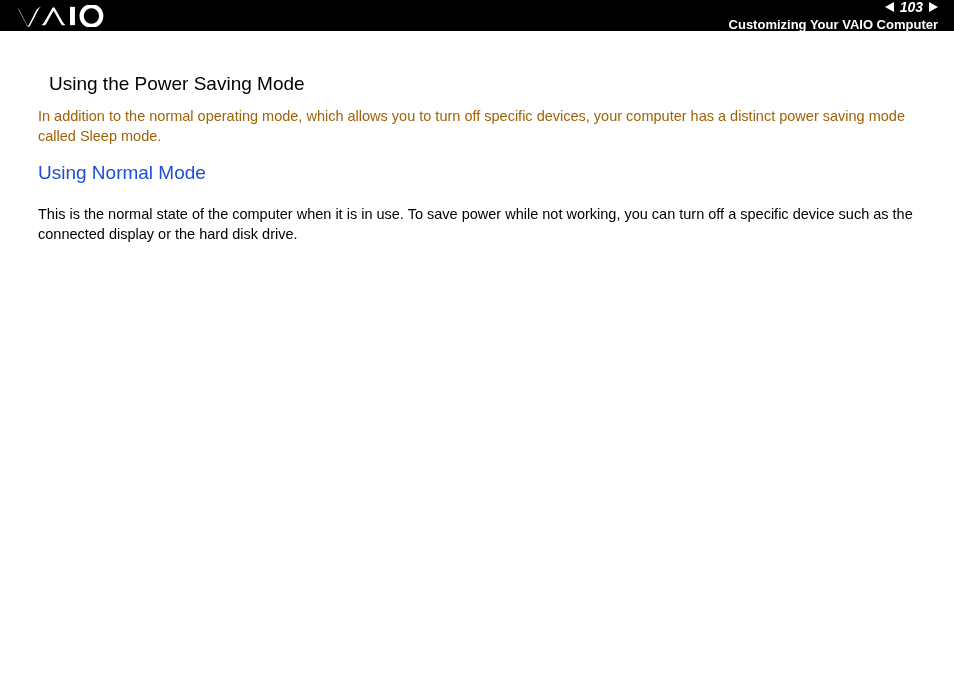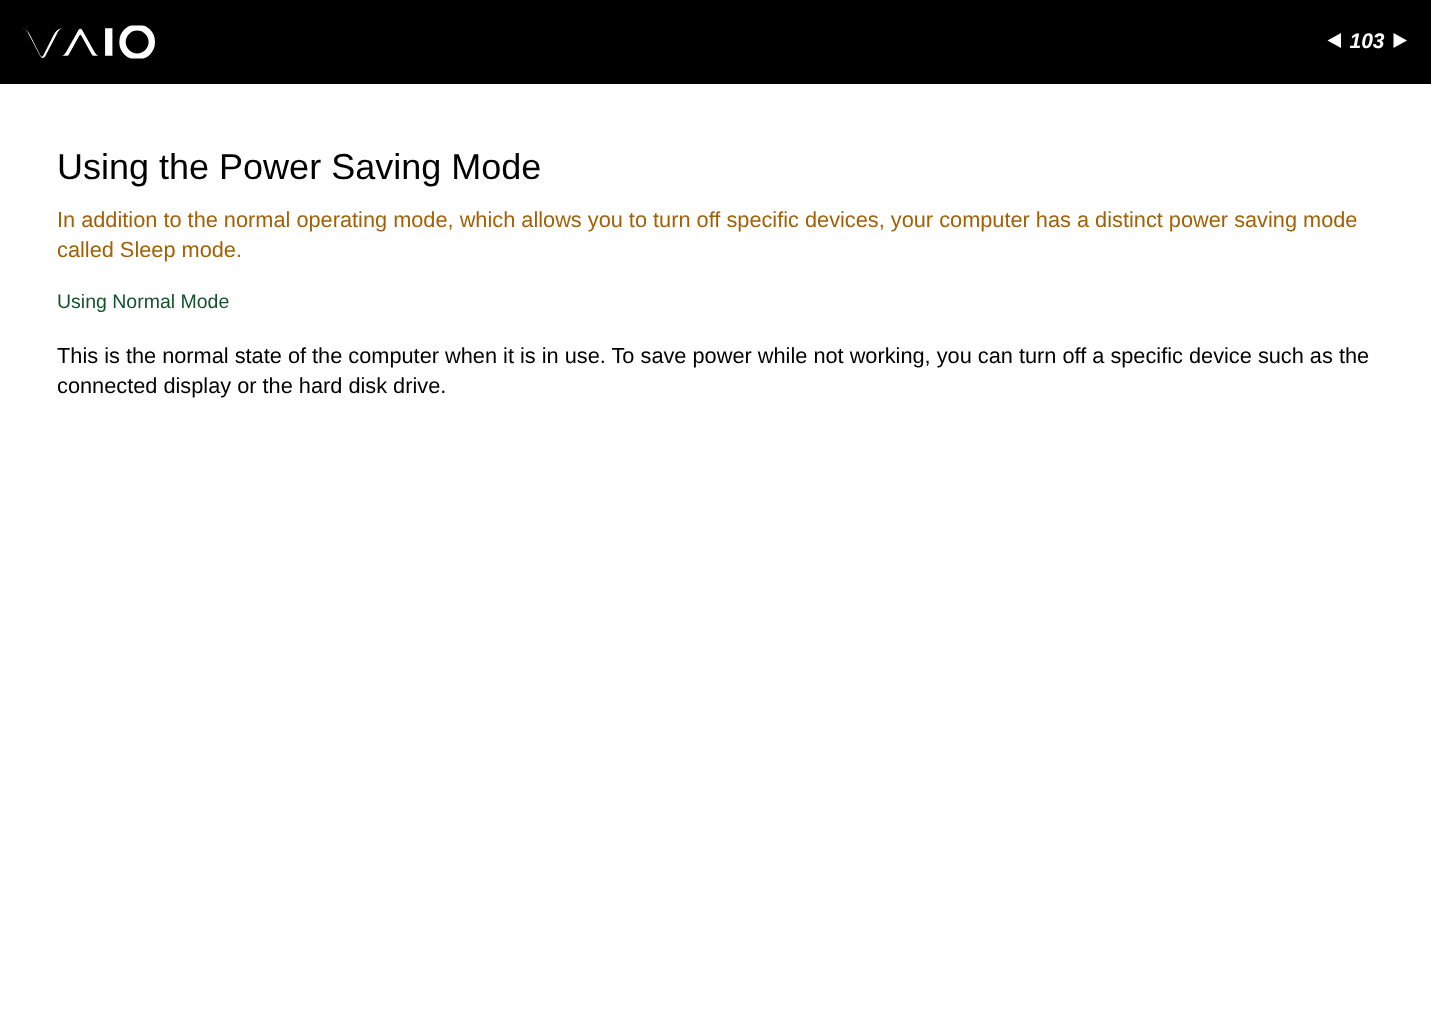--- a/index.html
+++ b/index.html
@@ -10,21 +10,21 @@
     body {
       font-family: Arial, Helvetica, sans-serif;
       width: 954px;
       height: 674px;
       background: white;
       position: relative;
     }
     .header {
       background: black;
       color: white;
-      height: 56px;
+      height: 31px;
       display: flex;
       align-items: center;
       justify-content: space-between;
       padding: 0 12px 0 12px;
     }
     .logo {
       display: flex;
       align-items: center;
       height: 100%;
     }
@@ -68,35 +68,36 @@
       padding: 0 2px;
     }
     .section-name {
       font-weight: bold;
       font-size: 13px;
     }
     .content {
       padding: 42px 38px 0 38px;
     }
     .main-heading {
-      font-size: 24px;
+      font-size: 19px;
       font-weight: normal;
       color: #000;
       margin-bottom: 12px;
+      margin-left: 11px;
     }
     .intro-text {
       font-size: 14.5px;
       line-height: 1.35;
       color: #a16207;
       margin-bottom: 16px;
     }
     .sub-heading {
-      font-size: 13px;
+      font-size: 19px;
       font-weight: normal;
-      color: #14532d;
+      color: #1d4ed8;
       margin-bottom: 20px;
     }
     .body-text {
       font-size: 14.5px;
       line-height: 1.35;
       color: #000;
       margin-top: 21px;
     }
   </style>
 </head>
@@ -111,20 +112,21 @@
       <rect x="95" y="3" width="8" height="30" fill="white"></rect>
       <circle cx="130" cy="18" r="16" fill="none" stroke="white" stroke-width="7"></circle>
     </svg>
   </div>
   <div class="header-right">
     <div class="page-nav">
       <span class="nav-arrow nav-arrow-left"></span>
       <span class="page-number">103</span>
       <span class="nav-arrow nav-arrow-right"></span>
     </div>
+    <div class="section-name">Customizing Your VAIO Computer</div>
   </div>
 </div>
 
 <div class="content">
   <h1 class="main-heading">Using the Power Saving Mode</h1>
   <p class="intro-text">In addition to the normal operating mode, which allows you to turn off specific devices, your computer has a distinct power saving mode called Sleep mode.</p>
   <h2 class="sub-heading">Using Normal Mode</h2>
   <p class="body-text">This is the normal state of the computer when it is in use. To save power while not working, you can turn off a specific device such as the connected display or the hard disk drive.</p>
 </div>
 

